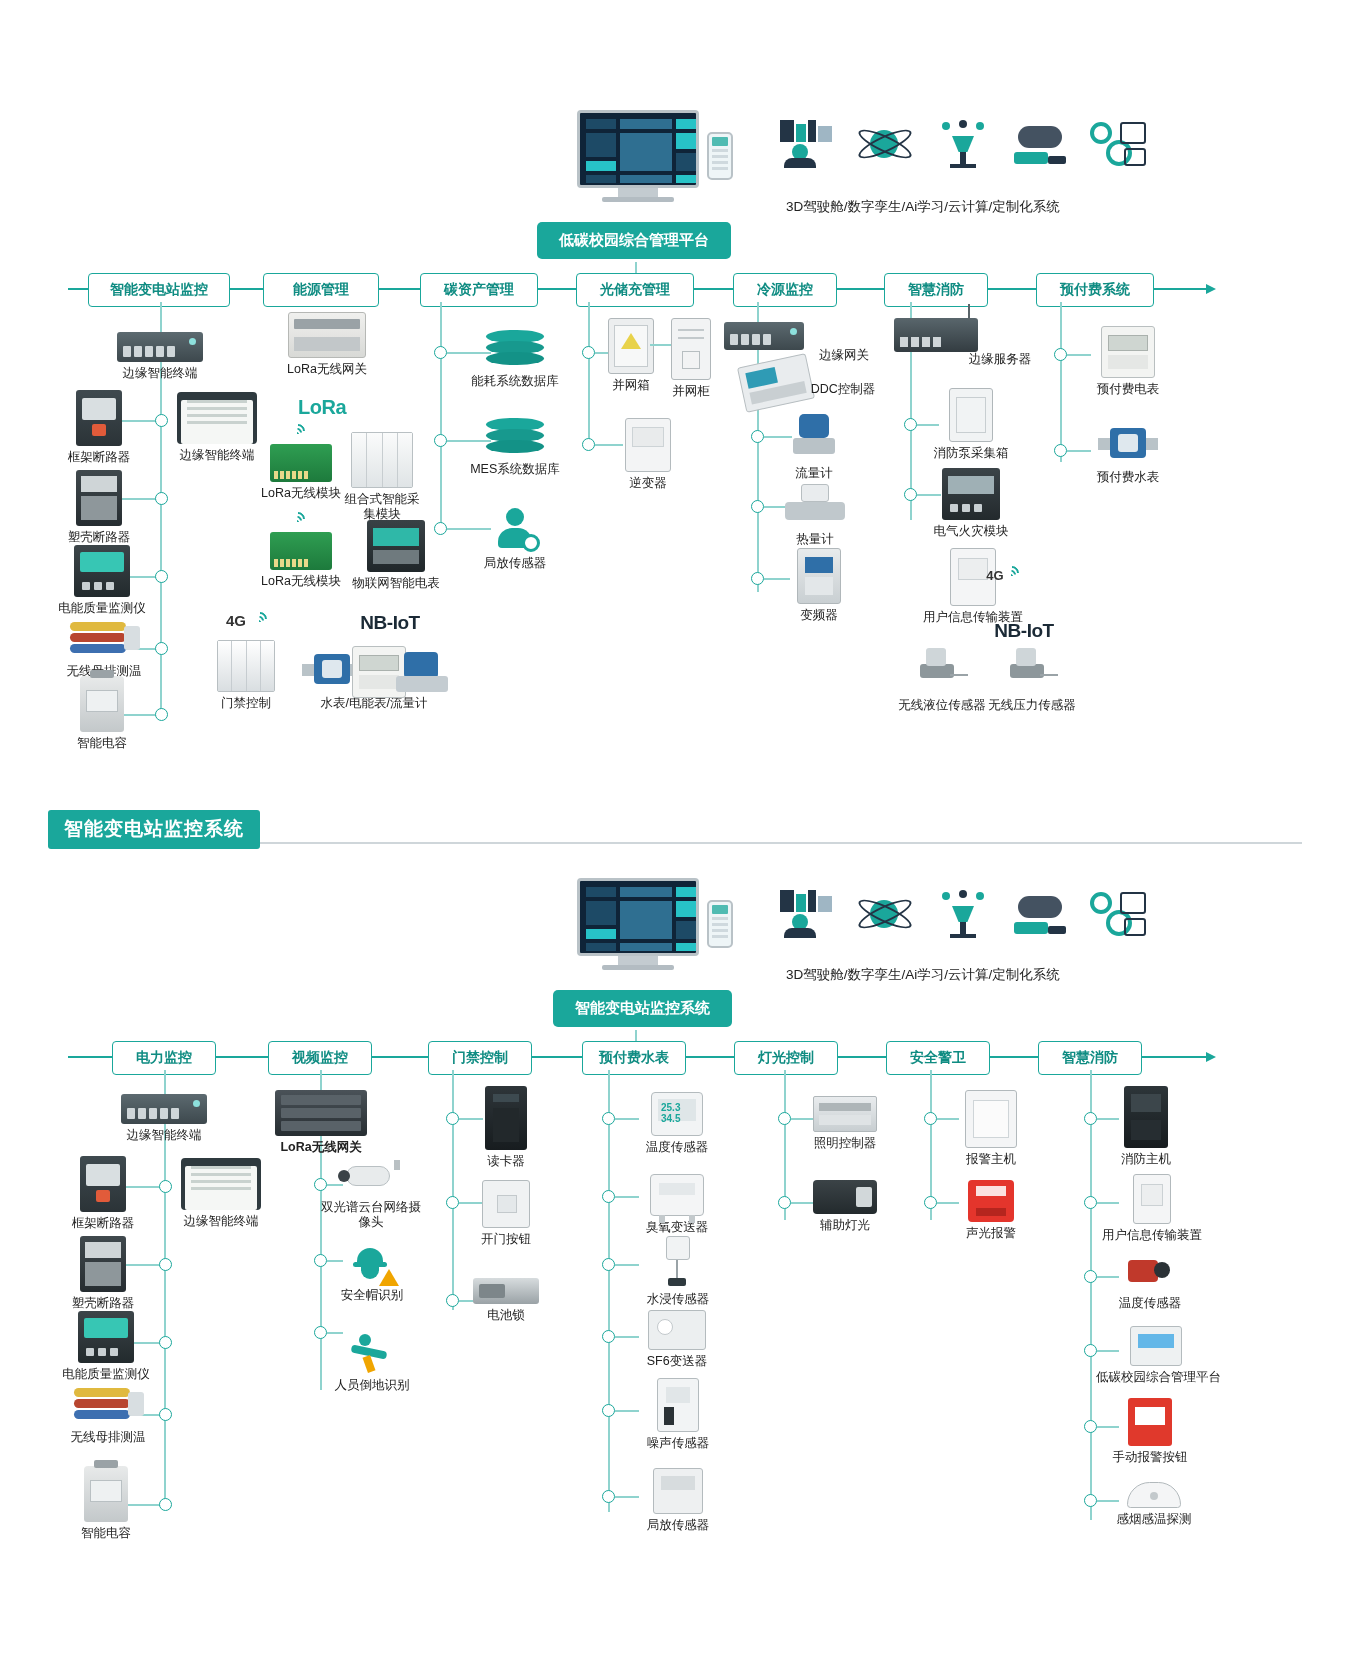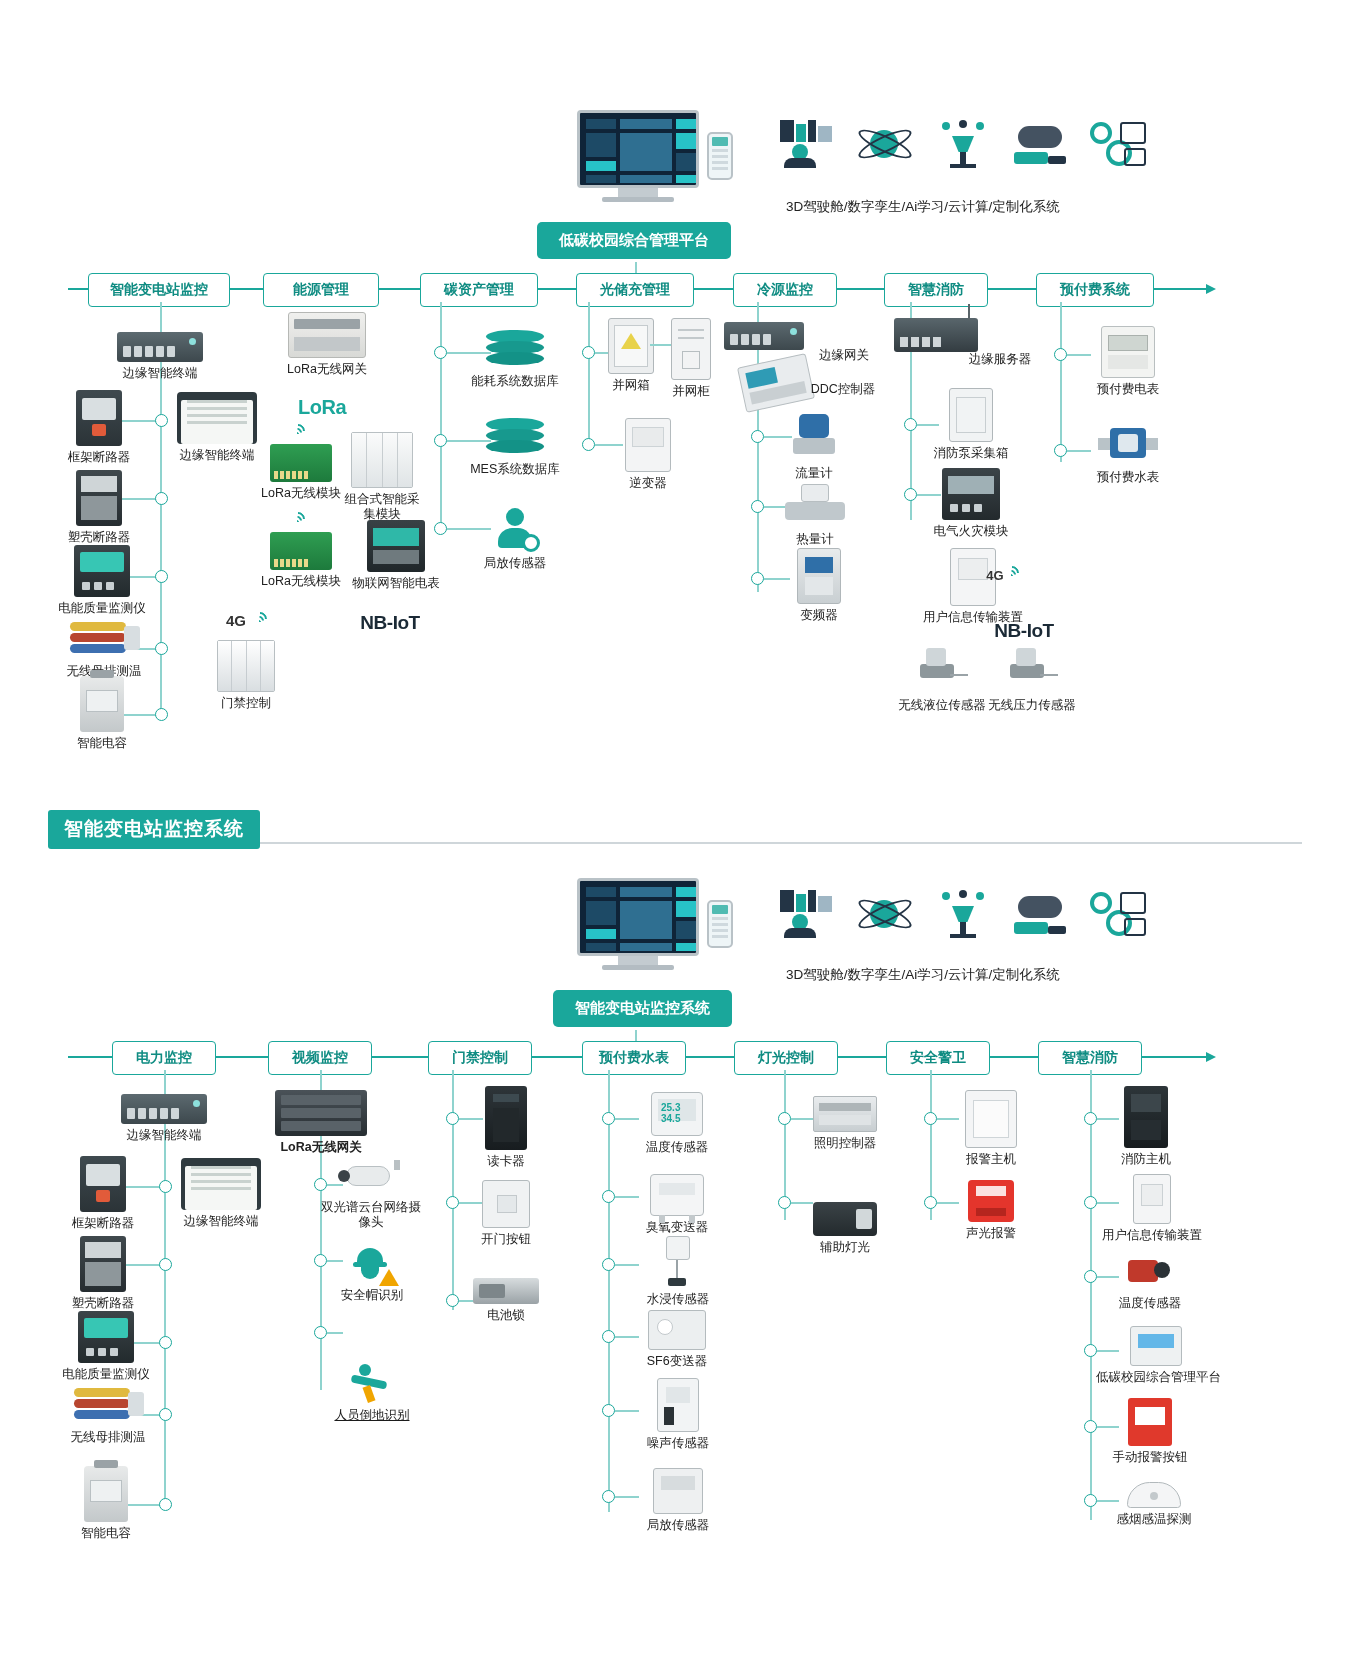--- a/index.html
+++ b/index.html
@@ -535,20 +535,39 @@
         <i></i>
         <i></i>
         <i></i>
         <i></i>
       </div>
     <div class="cap">门禁控制</div>
   </div>
   <div class="item" style="left:350px; top:612px; width:80px;">
     <div class="nbiot-logo">NB-IoT</div>
   </div>
+  <div class="item" style="left:298px; top:640px; width:152px;">
+    <div style="position:relative;height:56px;">
+      <div class="wmeter" style="position:absolute;left:4px;top:8px;">
+          <div class="pipe l"></div>
+          <div class="pipe r"></div>
+          <div class="body"></div>
+          <div class="dial"></div>
+        </div>
+      <div class="emeter" style="position:absolute;left:54px;top:6px;">
+          <div class="lcd"></div>
+          <div class="lbl"></div>
+        </div>
+      <div class="flow-big" style="position:absolute;left:92px;top:10px;">
+          <div class="b"></div>
+          <div class="t"></div>
+        </div>
+    </div>
+    <div class="cap">水表/电能表/流量计</div>
+  </div>
 
   <div class="vline" style="left:440px; top:302px; height:232px;"></div>
   <div class="node" style="left:434px; top:346px;"></div>
   <div class="hline" style="left:447px; top:352px; width:44px;"></div>
   <div class="item" style="left:452px; top:330px; width:126px;">
     <div class="dev db">
         <div class="e e1"></div>
         <div class="e e2"></div>
         <div class="e e3"></div>
       </div>
@@ -929,21 +948,21 @@
     <div class="dev helmet-ico">
         <div class="h"></div>
         <div class="br"></div>
         <div class="f"></div>
         <div class="warn-ico"></div>
       </div>
     <div class="cap">安全帽识别</div>
   </div>
   <div class="node" style="left:314px; top:1326px;"></div>
   <div class="hline" style="left:327px; top:1332px; width:16px;"></div>
-  <div class="item" style="left:326px; top:1360px; width:92px;text-decoration:underline;">
+  <div class="item" style="left:326px; top:1330px; width:92px;">
     <div class="dev fall-ico">
         <div class="p1"></div>
         <div class="p2"></div>
         <div class="p3"></div>
       </div>
     <div class="cap">人员倒地识别</div>
   </div>
 
   <div class="vline" style="left:452px; top:1070px; height:240px;"></div>
   <div class="node" style="left:446px; top:1112px;"></div>
@@ -1033,21 +1052,21 @@
   <div class="hline" style="left:791px; top:1118px; width:22px;"></div>
   <div class="item" style="left:800px; top:1096px; width:90px;">
     <div class="dev lctrl">
         <div class="r"></div>
         <div class="r2"></div>
       </div>
     <div class="cap">照明控制器</div>
   </div>
   <div class="node" style="left:778px; top:1196px;"></div>
   <div class="hline" style="left:791px; top:1202px; width:22px;"></div>
-  <div class="item" style="left:800px; top:1180px; width:90px;margin-top:22px;">
+  <div class="item" style="left:800px; top:1180px; width:90px;">
     <div class="dev auxl">
         <div class="f"></div>
       </div>
     <div class="cap">辅助灯光</div>
   </div>
 
   <div class="vline" style="left:930px; top:1070px; height:150px;"></div>
   <div class="node" style="left:924px; top:1112px;"></div>
   <div class="hline" style="left:937px; top:1118px; width:22px;"></div>
   <div class="item" style="left:948px; top:1090px; width:86px;">

